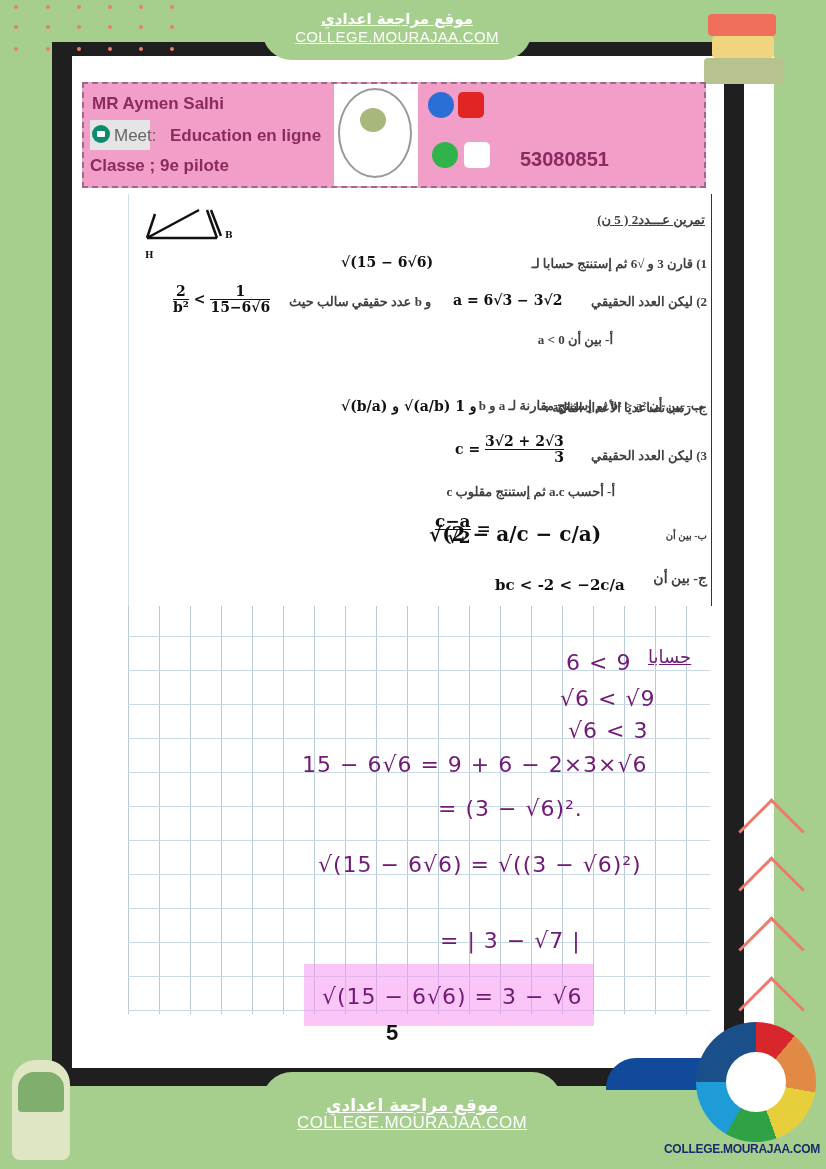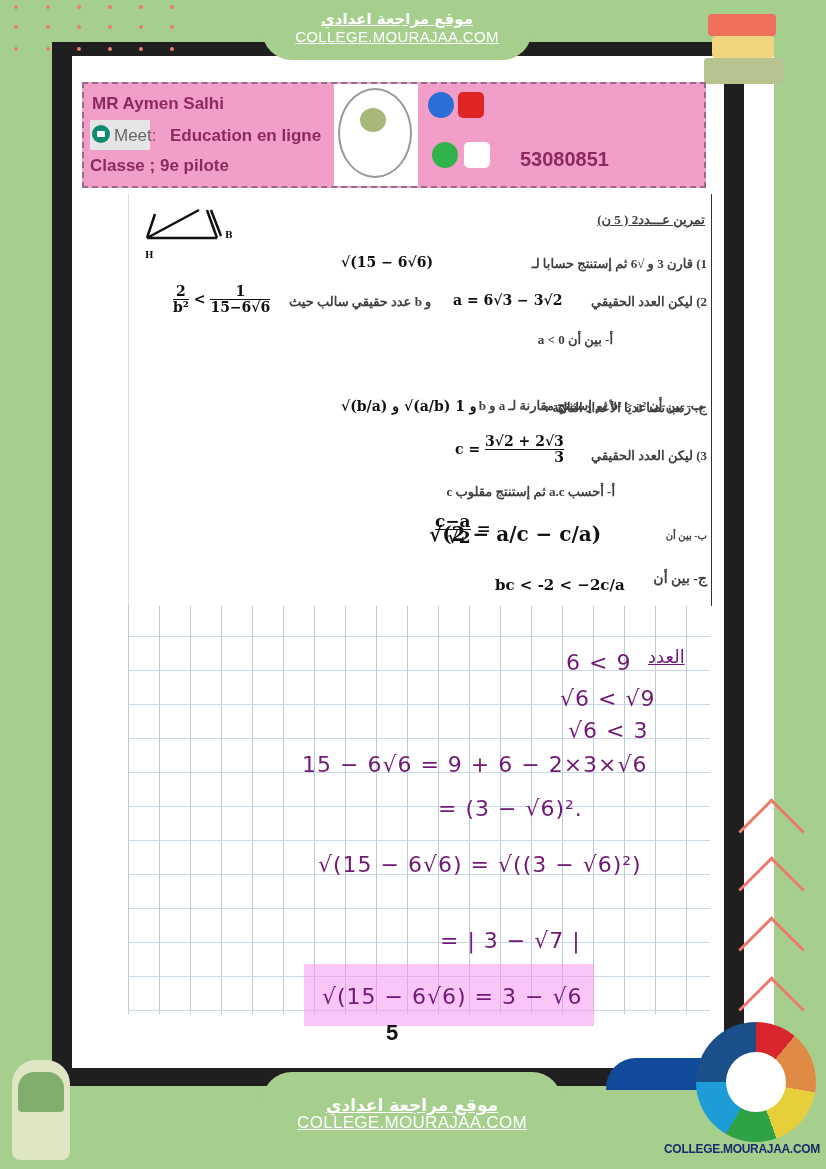--- a/index.html
+++ b/index.html
@@ -178,21 +178,21 @@
 
   <div class="ar" style="right:4px;top:376px;font-size:14px;">
     <span>ج-</span> <span>بين أن</span>
   </div>
   <div class="math" style="left:366px;top:382px;font-size:15px;">bc &lt; -2 &lt; −2c/a</div>
 </div>
 
 <div class="grid-area"></div>
 <div class="highlight"></div>
 
-<div class="hand" dir="rtl" style="left:648px;top:646px;font-size:18px;text-decoration:underline;">العدد</div>
+<div class="hand" dir="rtl" style="left:648px;top:646px;font-size:18px;text-decoration:underline;">حسابا</div>
 <div class="hand" style="left:566px;top:650px;">6 &lt; 9</div>
 <div class="hand" style="left:560px;top:686px;">√6 &lt; √9</div>
 <div class="hand" style="left:568px;top:718px;">√6 &lt; 3</div>
 <div class="hand" style="left:302px;top:752px;">15 − 6√6  =  9 + 6 − 2×3×√6</div>
 <div class="hand" style="left:438px;top:796px;">=  (3 − √6)².</div>
 <div class="hand" style="left:318px;top:852px;">√(15 − 6√6)  =  √((3 − √6)²)</div>
 <div class="hand" style="left:440px;top:928px;">=  | 3 − √7 |</div>
 <div class="hand" style="left:322px;top:984px;">√(15 − 6√6)  =  3 − √6</div>
 
 <div class="page-num">5</div>

